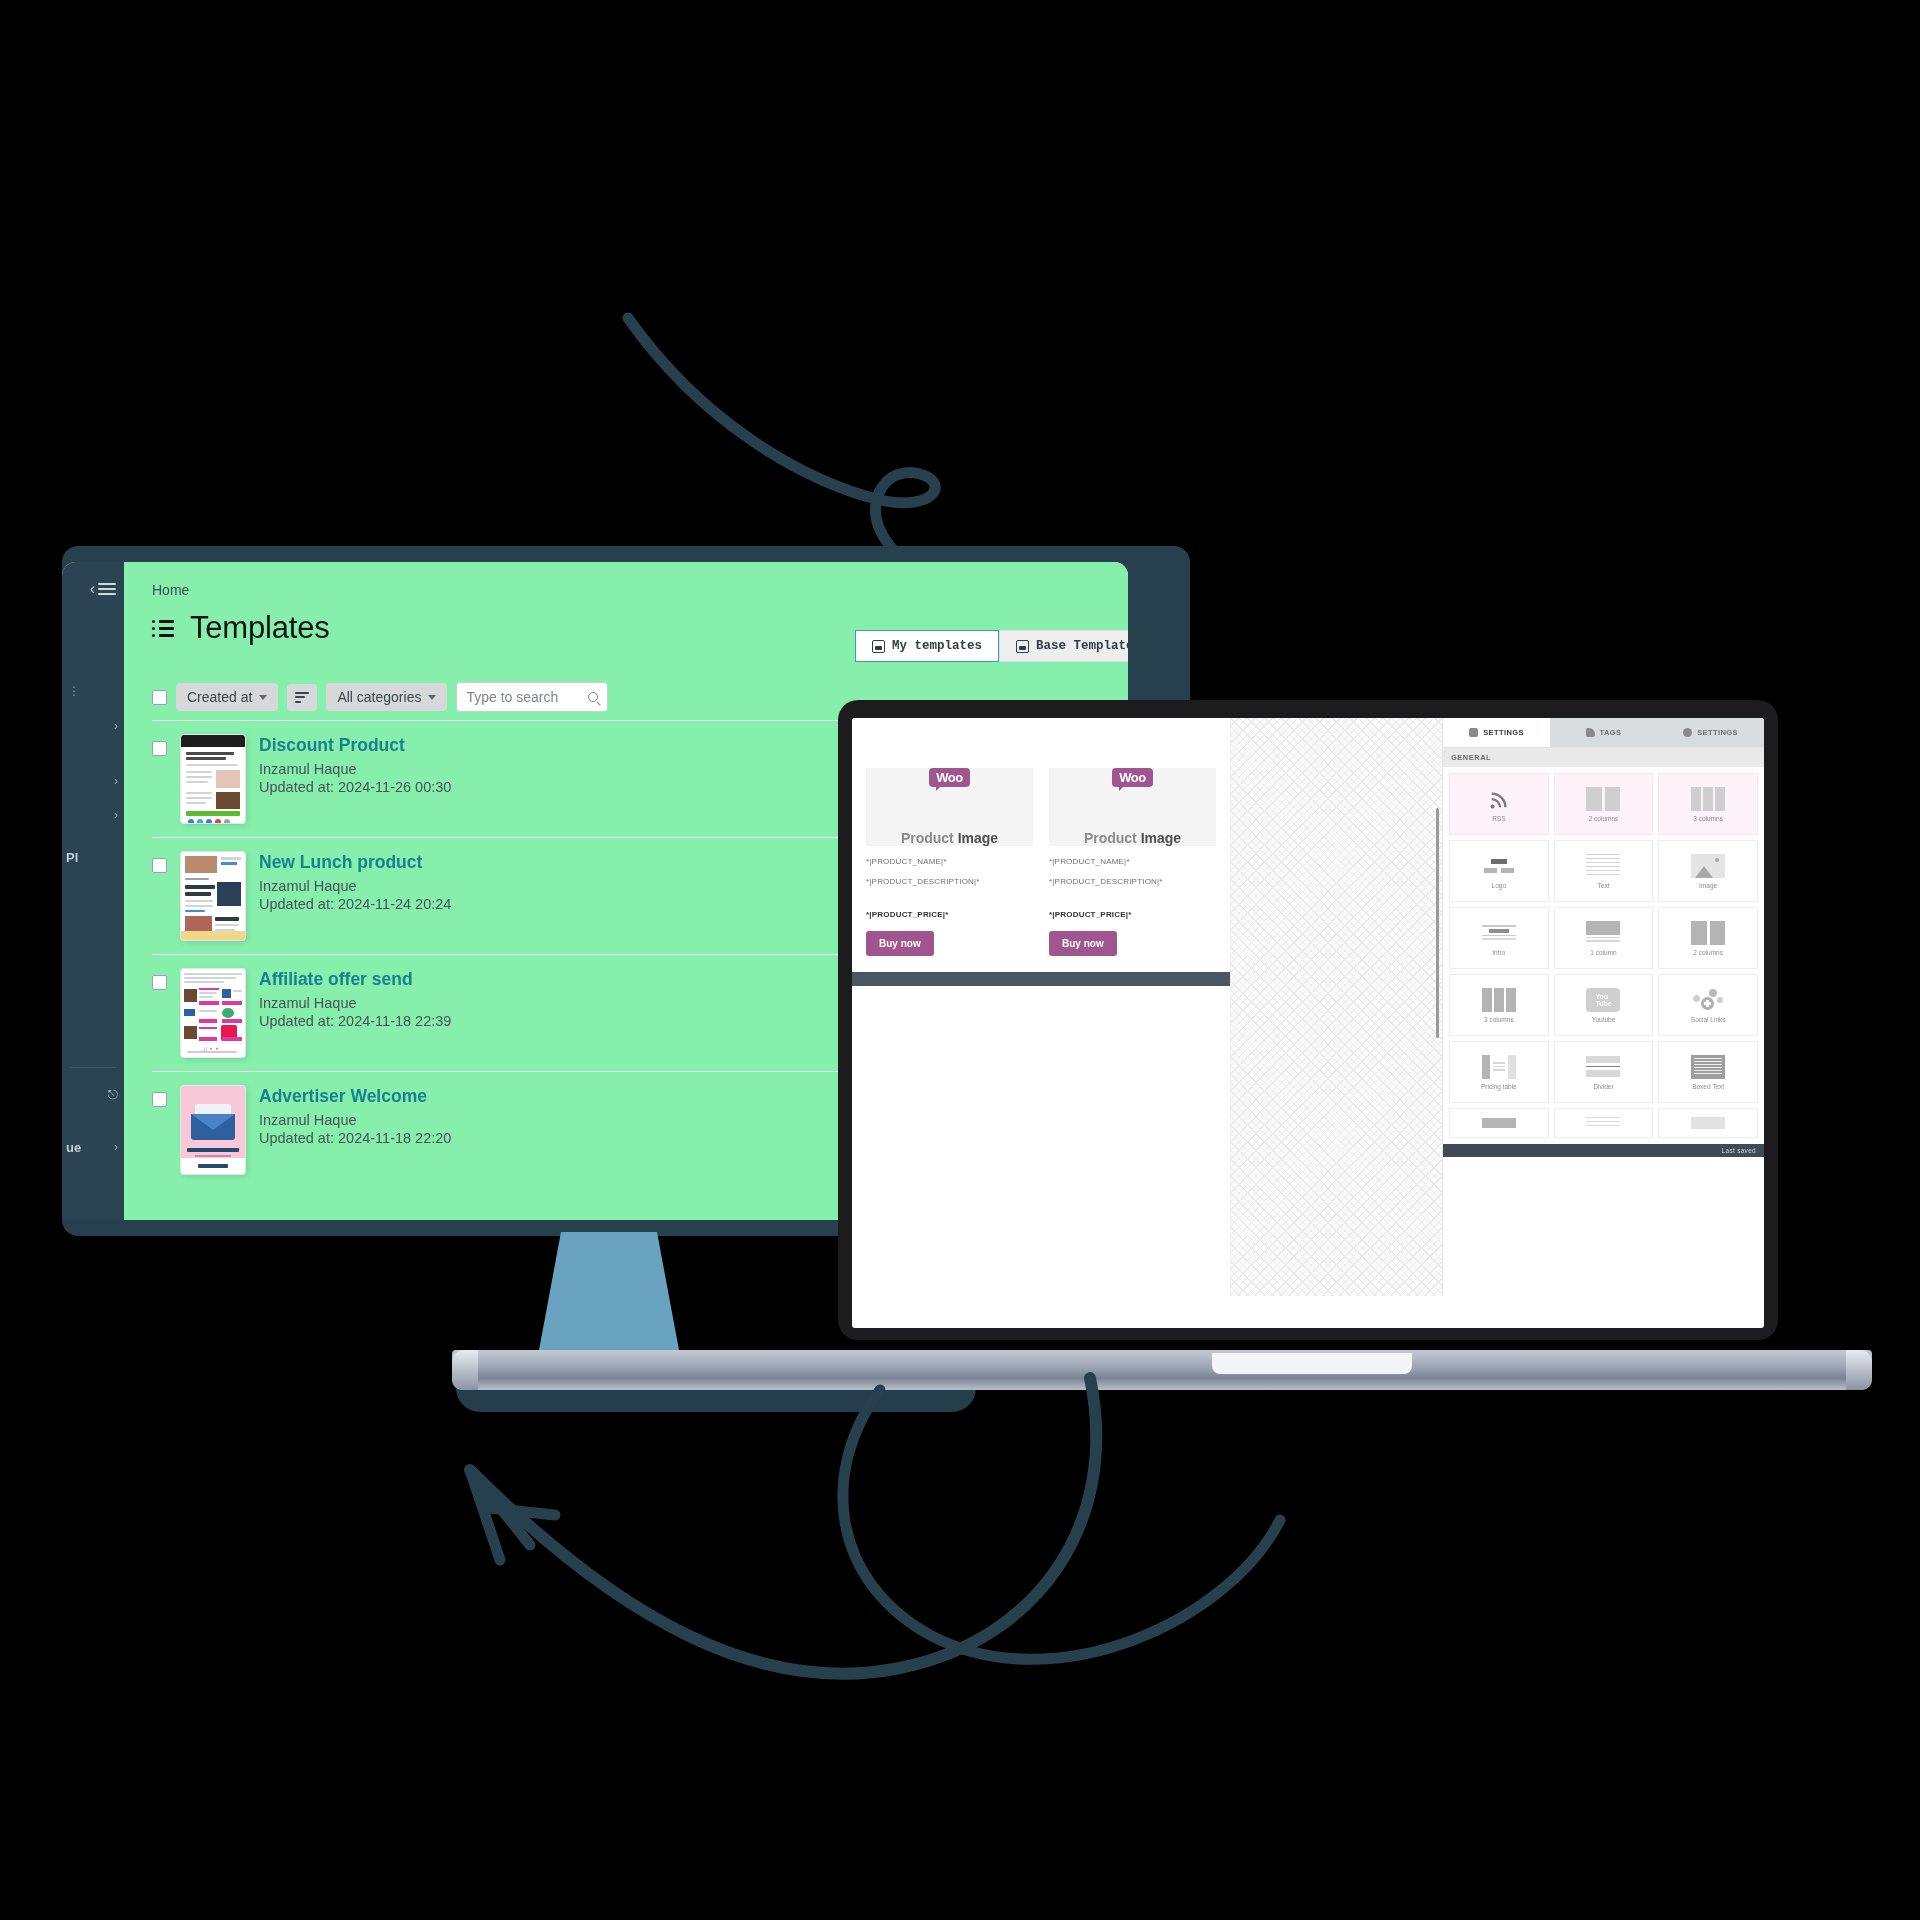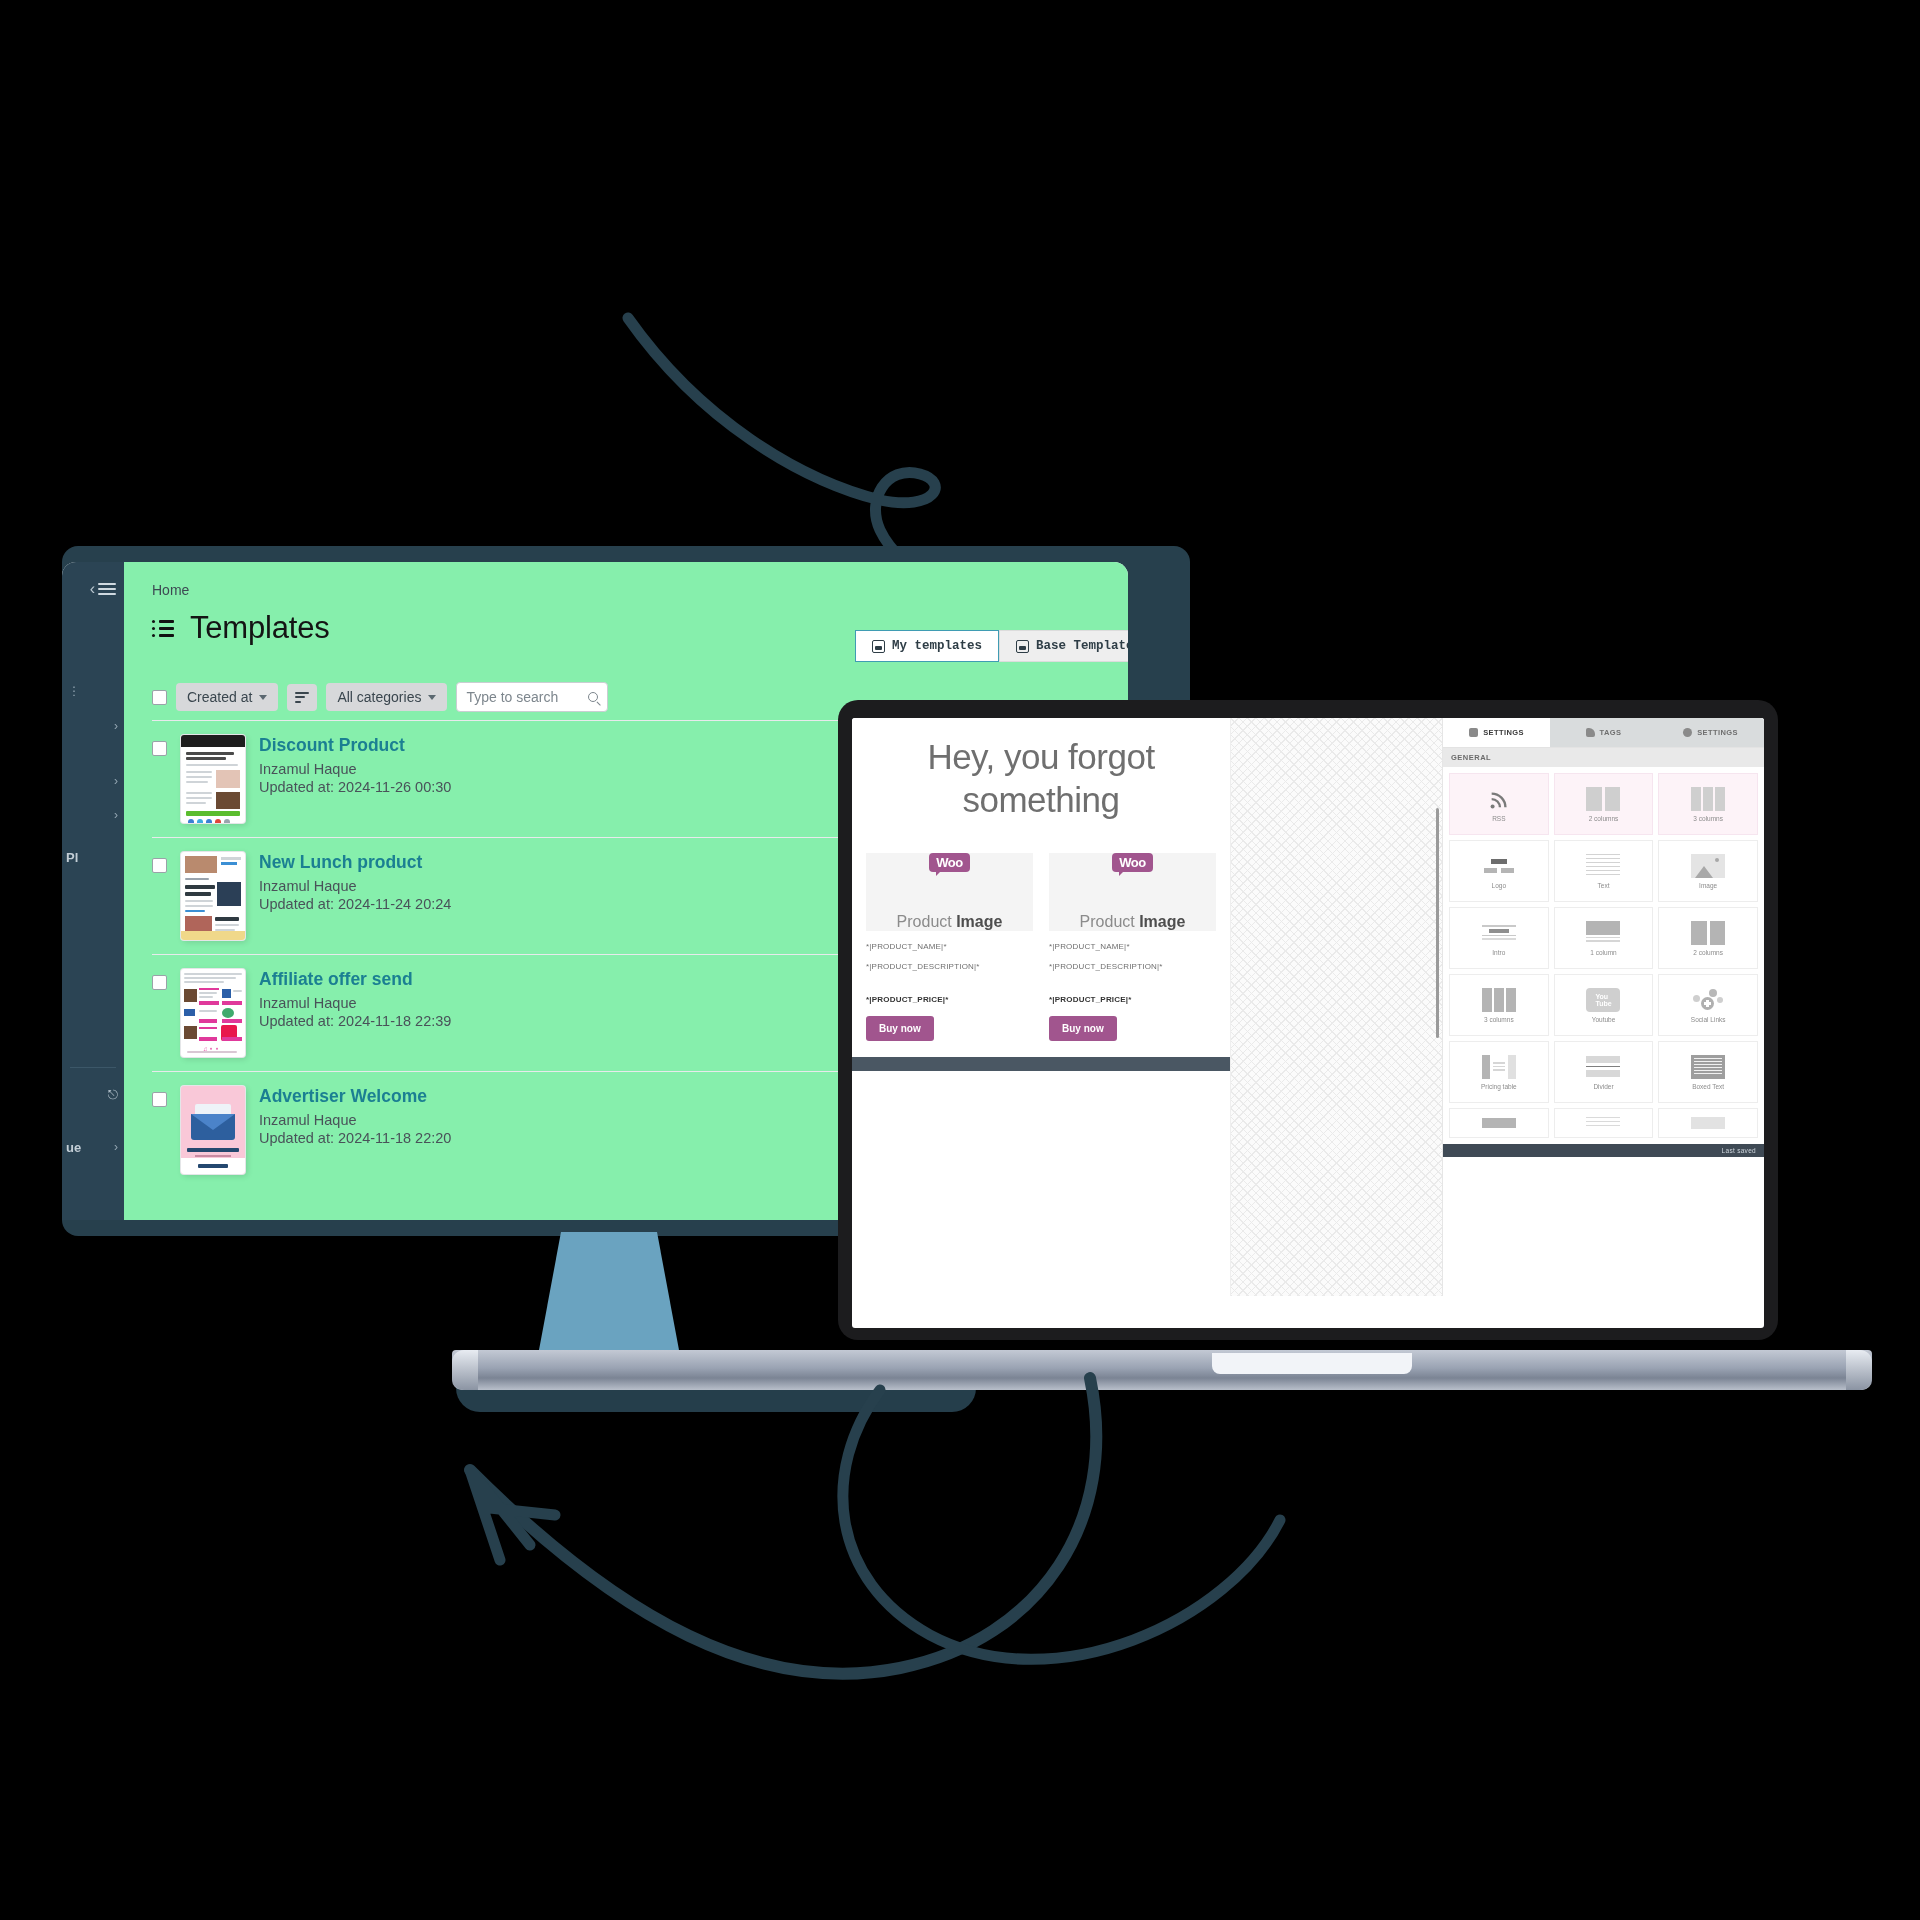--- a/index.html
+++ b/index.html
@@ -174,21 +174,21 @@
     align-items:center; justify-content:space-between; gap:5px;
   }
   .woo-badge {
     background:#a1558e; color:#fff; font-weight:800; font-size:13px;
     padding:2px 7px; border-radius:4px; position:relative; letter-spacing:-.5px;
   }
   .woo-badge::after{
     content:""; position:absolute; left:7px; bottom:-4px; border-left:5px solid #a1558e;
     border-bottom:5px solid transparent;
   }
-  .prod-img-lbl { font-size:16px; color:#8b8b8b; }
+  .prod-img-lbl { font-size:14px; color:#8b8b8b;font-weight:bold; }
   .prod-img-lbl b { color:#4e4e4e; }
   .prod-field { font-size:8px; color:#6f6f6f; margin-top:11px; letter-spacing:.2px; }
   .prod-price { font-size:8px; color:#333; font-weight:700; margin-top:24px; letter-spacing:.2px; }
   .buy-btn {
     display:inline-block; margin-top:12px; background:#a1558e; color:#fff;
     font-size:10px; font-weight:700; padding:7px 13px; border-radius:3px;
   }
   .mail-footer { margin-top:16px; height:14px; background:#4a5763; margin-left:-14px; margin-right:-14px; }
 
   
@@ -431,21 +431,20 @@
     </div>
   </div>
 
   <div class="laptop-lid"></div>
   <div class="laptop-screen">
 
 
     <div class="ed-body">
 
       <div class="ed-canvas">
-        <div class="mail-h1">Hey, you forgot something</div>
 
         <div class="prod-grid">
           <div class="prod">
             <div class="prod-img">
               <span class="woo-badge">Woo</span>
               <span class="prod-img-lbl"><span>Product </span><b>Image</b></span>
             </div>
             <div class="prod-field">*|PRODUCT_NAME|*</div>
             <div class="prod-field">*|PRODUCT_DESCRIPTION|*</div>
             <div class="prod-price">*|PRODUCT_PRICE|*</div>

